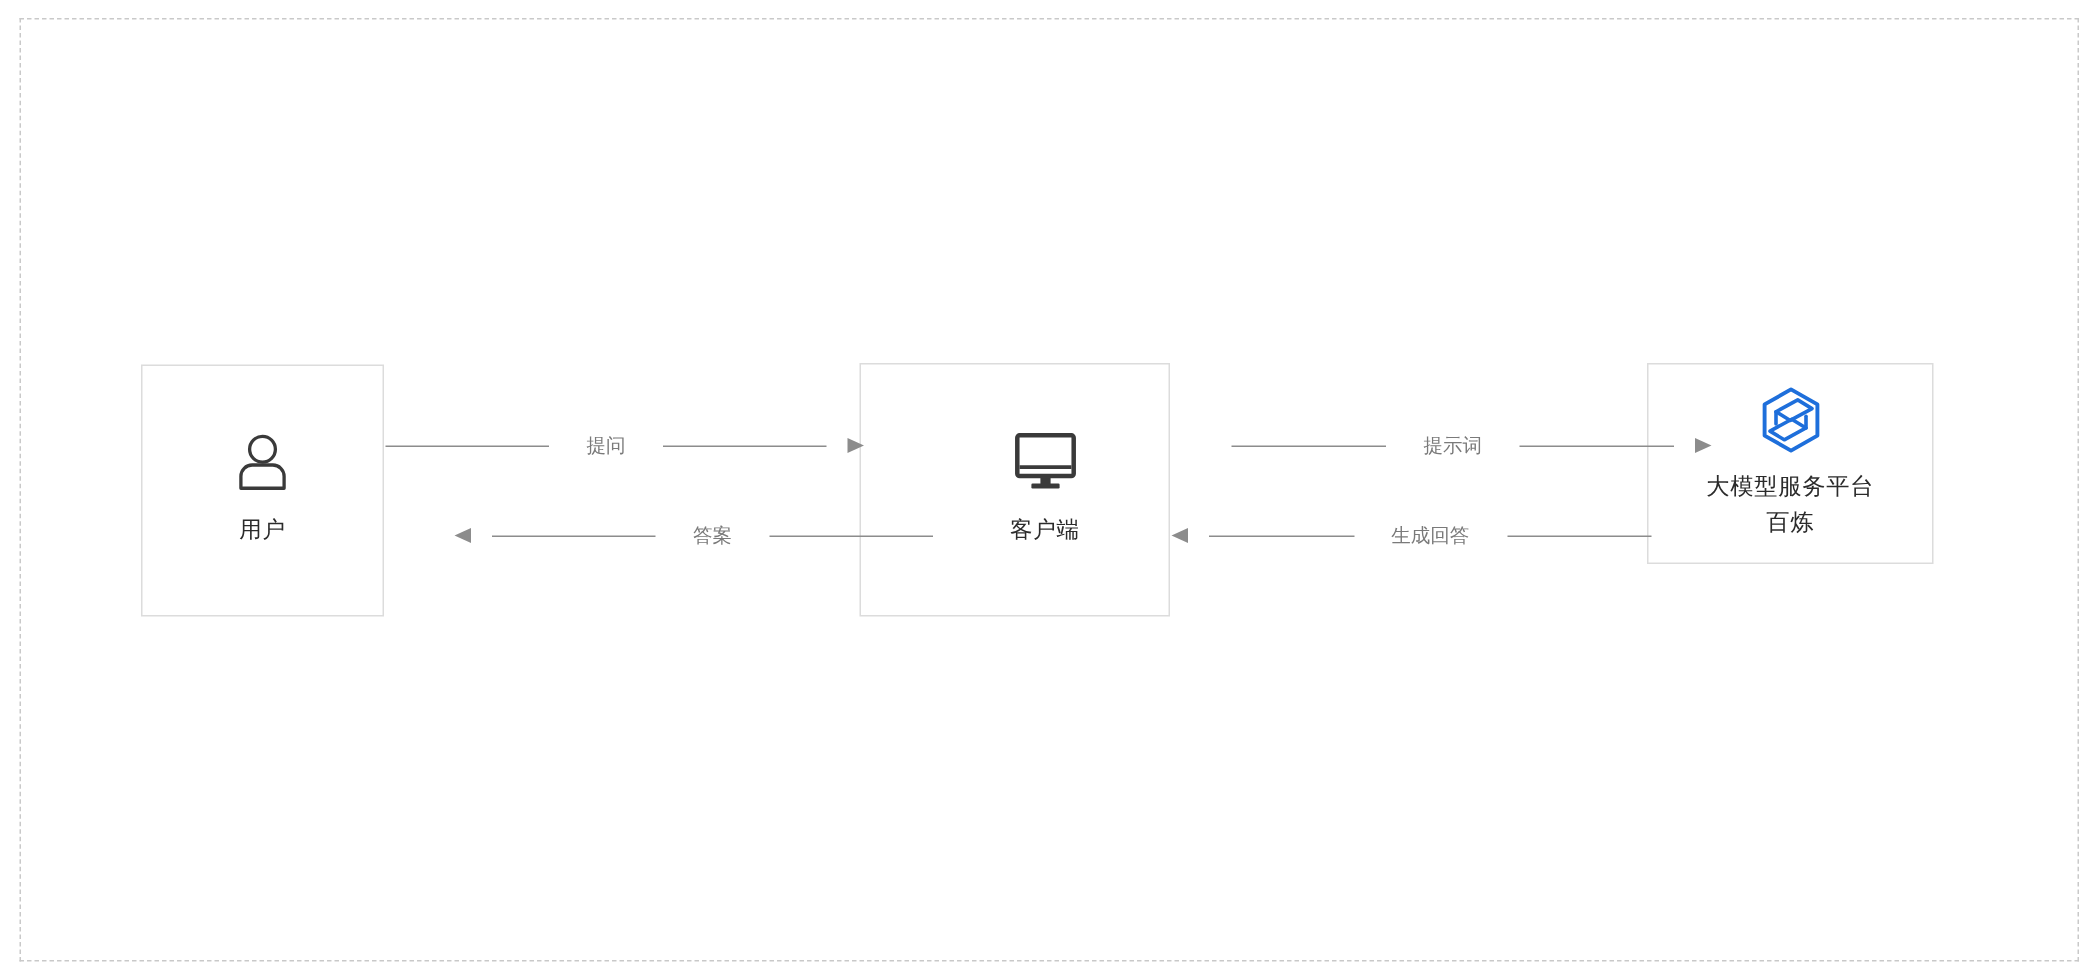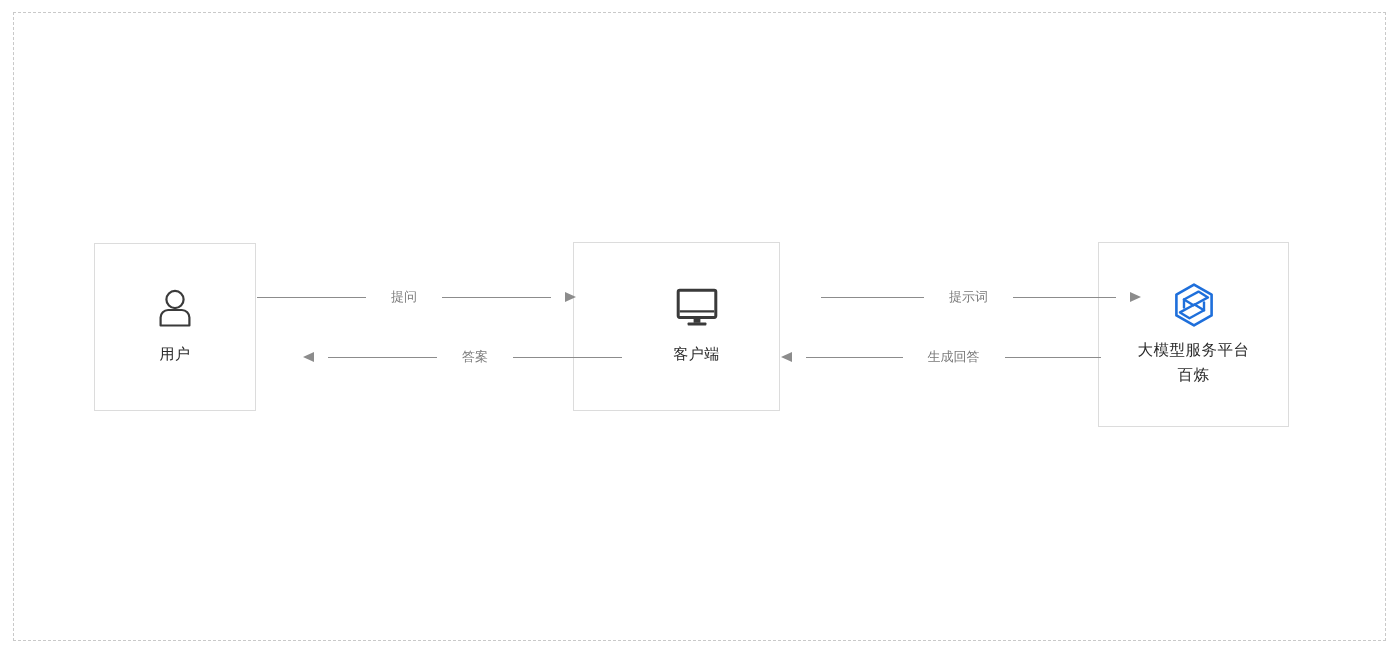--- a/index.html
+++ b/index.html
@@ -34,21 +34,21 @@
     box-sizing: border-box;
     background: #ffffff;
     border: 1px solid #dcdcdc;
     display: flex;
     flex-direction: column;
     align-items: center;
     justify-content: center;
   }
   .node-user   { left: 94px;   top: 243px; width: 162px; height: 168px; }
   .node-client { left: 573px;  top: 242px; width: 207px; height: 169px; padding-left: 40px; }
-  .node-bailian{ left: 1098px; top: 242px; width: 191px; height: 185px; }
+  .node-bailian{ left: 1098px; top: 242px; width: 191px; height: 134px; }
 
   .node-icon {
     display: block;
     margin-bottom: 14px;
     line-height: 0;
   }
   .node-label {
     font-size: 15px;
     color: #2b2b2b;
     letter-spacing: 0.5px;

